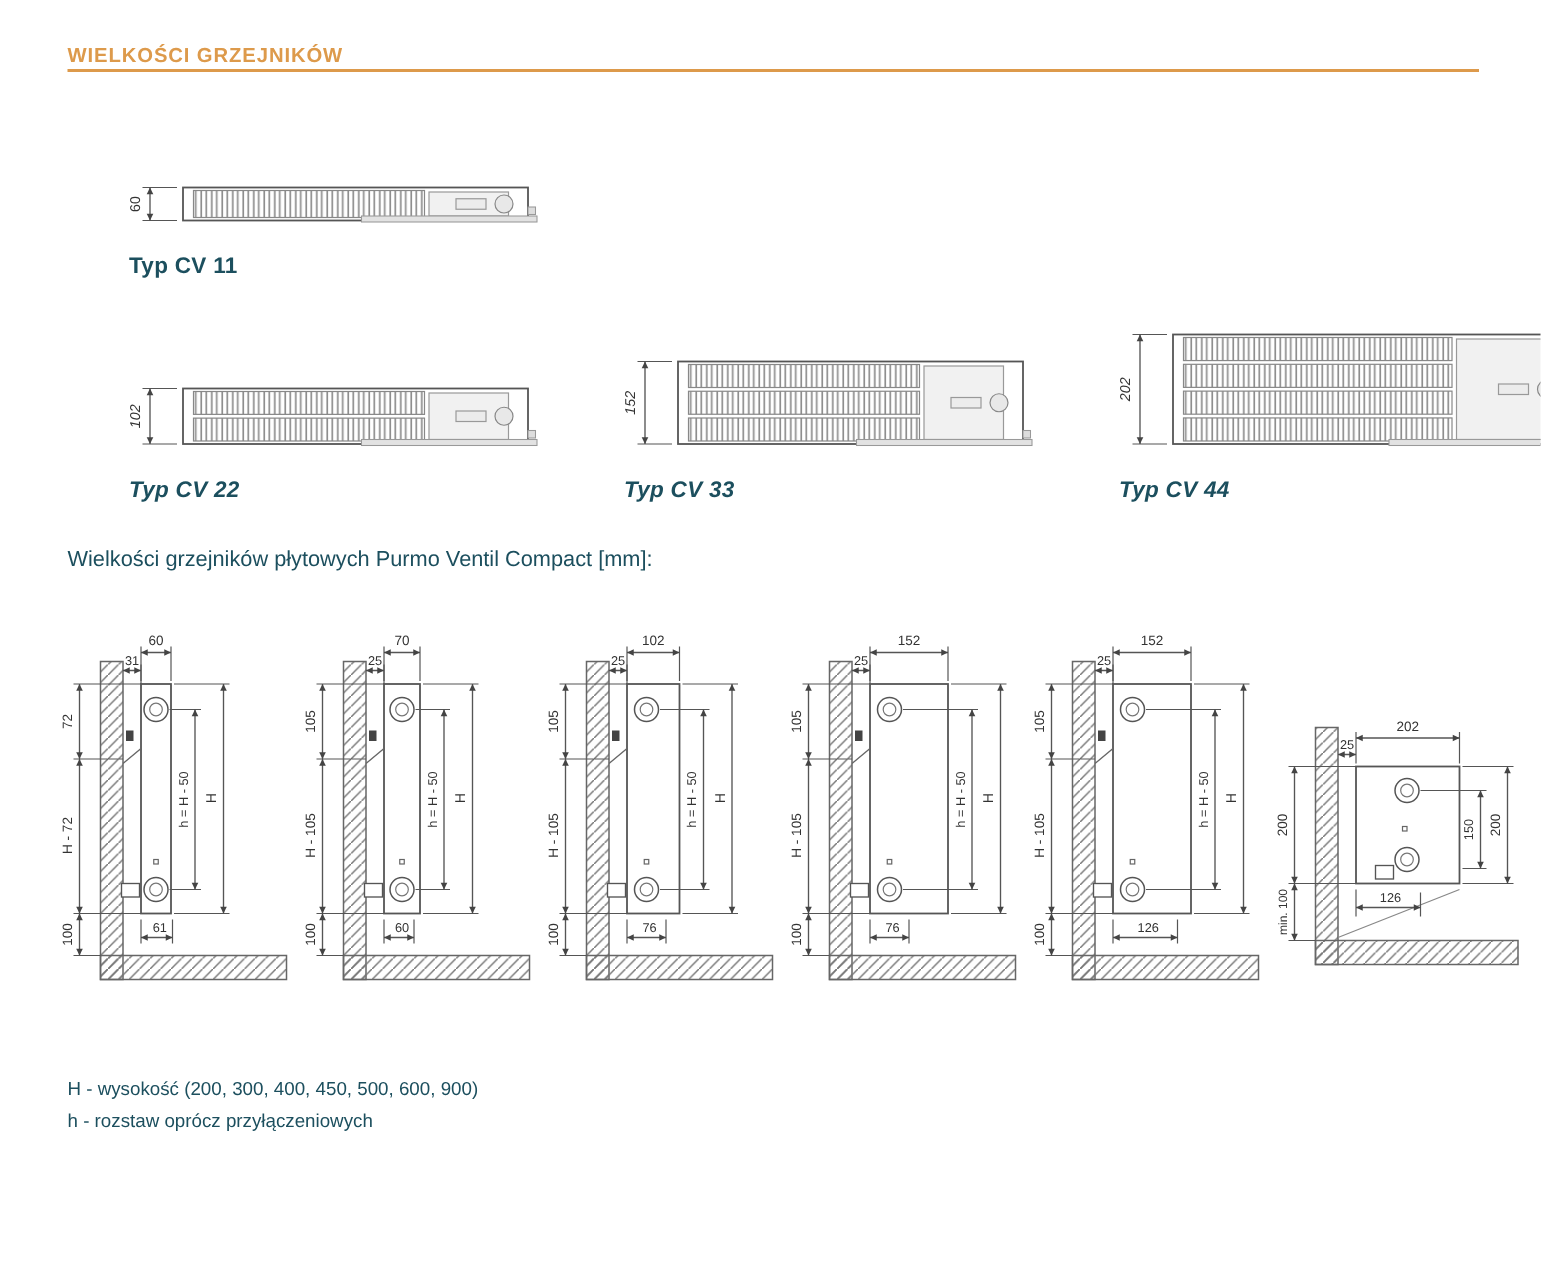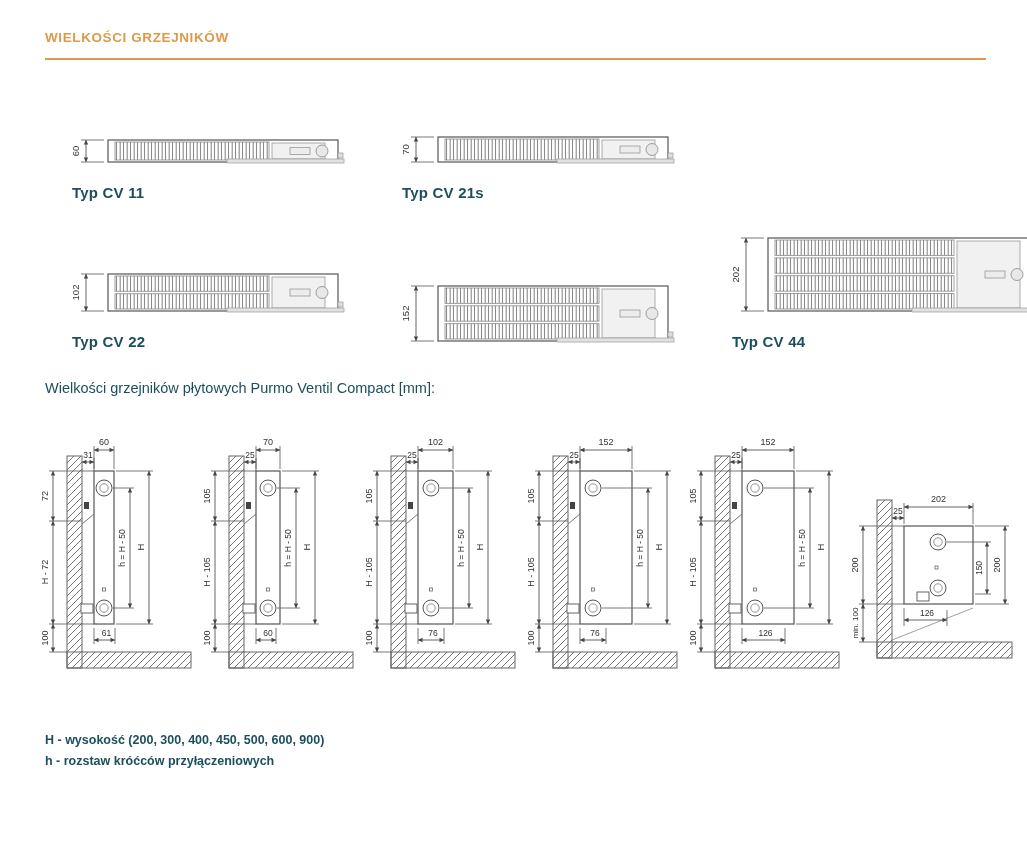--- a/index.html
+++ b/index.html
@@ -2,34 +2,34 @@
 <html><head>
 <meta charset="utf-8">
 <style>
   html,body{margin:0;padding:0;background:#fff;}
   body{
     width:1027px;height:850px;box-sizing:border-box;
     padding:28px 40px 0 45px;
     font-family:"Liberation Sans",sans-serif;
     color:#1C4F5E;overflow:hidden;
   }
-  .header{border-bottom:2px solid #DD9A4B;padding-bottom:12px;width:941px;}
+  .header{border-bottom:2px solid #DD9A4B;padding-bottom:0;width:941px;}
   .header-title{color:#DD9A4B;font-size:13.5px;font-weight:700;letter-spacing:.6px;}
   .tv-row{display:flex;align-items:flex-end;}
   .tv-row1{margin-top:68px;}
-  .tv-row2{margin-top:28px;}
+  .tv-row2{margin-top:28px;font-style:italic;}
   .tv-item{display:flex;flex-direction:column;}
   .tv-item .mount{display:block;line-height:0;}
   .tv-label{font-weight:700;font-size:15px;color:#1C4F5E;margin:13px 0 0 6px;letter-spacing:.2px;}
-  .ml1{margin-left:21px;} .ml2{margin-left:48px;} .ml3{margin-left:48px;}
+  .ml1{margin-left:35px;} .ml2{margin-left:48px;} .ml3{margin-left:48px;}
   .subheading{margin-top:30px;font-size:14.5px;font-weight:400;color:#1C4F5E;}
   .diagrams-row{display:flex;margin-top:20px;margin-left:-8px;align-items:flex-start;}
   .corner-mount{margin-top:52px;}
   .legend{margin-top:38px;}
-  .legend-line{font-size:12.5px;color:#1C4F5E;line-height:1.66;font-weight:bold;}
+  .legend-line{font-size:12.5px;color:#1C4F5E;line-height:1.66;}
   svg text{font-family:"Liberation Sans",sans-serif;}
 </style>
 </head>
 <body>
 
 <div class="header">
   <span class="header-title">WIELKOŚCI GRZEJNIKÓW</span>
 </div>
 
 <div class="tv-row tv-row1">
@@ -43,38 +43,20 @@
           <text x="13" y="20" font-size="9.5" fill="#333" text-anchor="middle" transform="rotate(-90 13 20)">60</text>
           <rect x="42" y="9" width="230" height="22" fill="#fff" stroke="#555" stroke-width="1.2"></rect>
           <rect x="49" y="11" width="154" height="18" fill="url(#fins)" stroke="#888" stroke-width="0.8"></rect>
           <rect x="206" y="12" width="53" height="16" fill="#f1f1f1" stroke="#999" stroke-width="0.8"></rect>
           <rect x="224" y="16.5" width="20" height="7" fill="#ececec" stroke="#999" stroke-width="0.8"></rect>
           <circle cx="256" cy="20" r="6" fill="#e8e8e8" stroke="#888" stroke-width="0.8"></circle>
           <rect x="161" y="28" width="117" height="4" fill="#e2e2e2" stroke="#999" stroke-width="0.7"></rect>
           <rect x="272" y="22" width="5" height="5" fill="#ddd" stroke="#999" stroke-width="0.7"></rect>
         </svg></span>
     <div class="tv-label">Typ CV 11</div>
-  </div>
-  <div class="tv-item ml2">
-    <span class="mount"><svg width="282" height="43">
-          <line x1="15" y1="9" x2="38" y2="9" stroke="#555" stroke-width="0.8"></line>
-          <line x1="15" y1="34" x2="38" y2="34" stroke="#555" stroke-width="0.8"></line>
-          <line x1="20" y1="9" x2="20" y2="34" stroke="#555" stroke-width="0.9"></line>
-          <polygon points="20,9 17.8,13.5 22.2,13.5" fill="#444"></polygon>
-          <polygon points="20,34 17.8,29.5 22.2,29.5" fill="#444"></polygon>
-          <text x="13" y="21.5" font-size="9.5" fill="#333" text-anchor="middle" transform="rotate(-90 13 21.5)">70</text>
-          <rect x="42" y="9" width="230" height="25" fill="#fff" stroke="#555" stroke-width="1.2"></rect>
-          <rect x="49" y="11" width="154" height="21" fill="url(#fins)" stroke="#888" stroke-width="0.8"></rect>
-          <rect x="206" y="12" width="53" height="19" fill="#f1f1f1" stroke="#999" stroke-width="0.8"></rect>
-          <rect x="224" y="18" width="20" height="7" fill="#ececec" stroke="#999" stroke-width="0.8"></rect>
-          <circle cx="256" cy="21.5" r="6" fill="#e8e8e8" stroke="#888" stroke-width="0.8"></circle>
-          <rect x="161" y="31" width="117" height="4" fill="#e2e2e2" stroke="#999" stroke-width="0.7"></rect>
-          <rect x="272" y="25" width="5" height="5" fill="#ddd" stroke="#999" stroke-width="0.7"></rect>
-        </svg></span>
-    <div class="tv-label">Typ CV 21s</div>
   </div>
 </div>
 
 <div class="tv-row tv-row2">
   <div class="tv-item ml1">
     <span class="mount"><svg width="282" height="55">
           <line x1="15" y1="9" x2="38" y2="9" stroke="#555" stroke-width="0.8"></line>
           <line x1="15" y1="46" x2="38" y2="46" stroke="#555" stroke-width="0.8"></line>
           <line x1="20" y1="9" x2="20" y2="46" stroke="#555" stroke-width="0.9"></line>
           <polygon points="20,9 17.8,13.5 22.2,13.5" fill="#444"></polygon>
@@ -102,20 +84,21 @@
           <rect x="42" y="9" width="230" height="55" fill="#fff" stroke="#555" stroke-width="1.2"></rect>
           <rect x="49" y="11" width="154" height="15.333333333333334" fill="url(#fins)" stroke="#888" stroke-width="0.8"></rect>
           <rect x="49" y="28.833333333333336" width="154" height="15.333333333333334" fill="url(#fins)" stroke="#888" stroke-width="0.8"></rect>
           <rect x="49" y="46.66666666666667" width="154" height="15.333333333333334" fill="url(#fins)" stroke="#888" stroke-width="0.8"></rect>
           <rect x="206" y="12" width="53" height="49" fill="#f1f1f1" stroke="#999" stroke-width="0.8"></rect>
           <rect x="224" y="33" width="20" height="7" fill="#ececec" stroke="#999" stroke-width="0.8"></rect>
           <circle cx="256" cy="36.5" r="6" fill="#e8e8e8" stroke="#888" stroke-width="0.8"></circle>
           <rect x="161" y="61" width="117" height="4" fill="#e2e2e2" stroke="#999" stroke-width="0.7"></rect>
           <rect x="272" y="55" width="5" height="5" fill="#ddd" stroke="#999" stroke-width="0.7"></rect>
         </svg></span>
+    <div class="tv-label">Typ CV 33</div>
   </div>
   <div class="tv-item ml3">
     <span class="mount"><svg width="317" height="91">
           <line x1="15" y1="9" x2="38" y2="9" stroke="#555" stroke-width="0.8"></line>
           <line x1="15" y1="82" x2="38" y2="82" stroke="#555" stroke-width="0.8"></line>
           <line x1="20" y1="9" x2="20" y2="82" stroke="#555" stroke-width="0.9"></line>
           <polygon points="20,9 17.8,13.5 22.2,13.5" fill="#444"></polygon>
           <polygon points="20,82 17.8,77.5 22.2,77.5" fill="#444"></polygon>
           <text x="13" y="45.5" font-size="9.5" fill="#333" text-anchor="middle" transform="rotate(-90 13 45.5)">202</text>
           <rect x="42" y="9" width="265" height="73" fill="#fff" stroke="#555" stroke-width="1.2"></rect>
@@ -463,21 +446,21 @@
         <line x1="100" y1="142" x2="100" y2="158" stroke="#555" stroke-width="0.8"></line>
         <line x1="57" y1="152" x2="100" y2="152" stroke="#555" stroke-width="0.9"></line>
         <polygon points="57,152 61.5,149.8 61.5,154.2" fill="#444"></polygon>
         <polygon points="100,152 95.5,149.8 95.5,154.2" fill="#444"></polygon>
         <text x="80" y="148" font-size="8.5" fill="#333" text-anchor="middle">126</text>
       </svg></span>
 </div>
 
 <div class="legend">
   <div class="legend-line">H - wysokość (200, 300, 400, 450, 500, 600, 900)</div>
-  <div class="legend-line">h - rozstaw króćców przyłączeniowych</div>
+  <div class="legend-line">h - rozstaw oprócz przyłączeniowych</div>
 </div>
 
 <svg width="0" height="0" style="position:absolute">
     <defs>
       <pattern id="fins" width="7" height="10" patternUnits="userSpaceOnUse">
         <path d="M1.5 0 V10 M5.2 0 V10" stroke="#8a8a8a" stroke-width="1.1" fill="none"></path>
       </pattern>
       <pattern id="hatch" width="7" height="7" patternUnits="userSpaceOnUse">
         <path d="M-1 8 L8 -1" stroke="#777" stroke-width="1"></path>
       </pattern>

